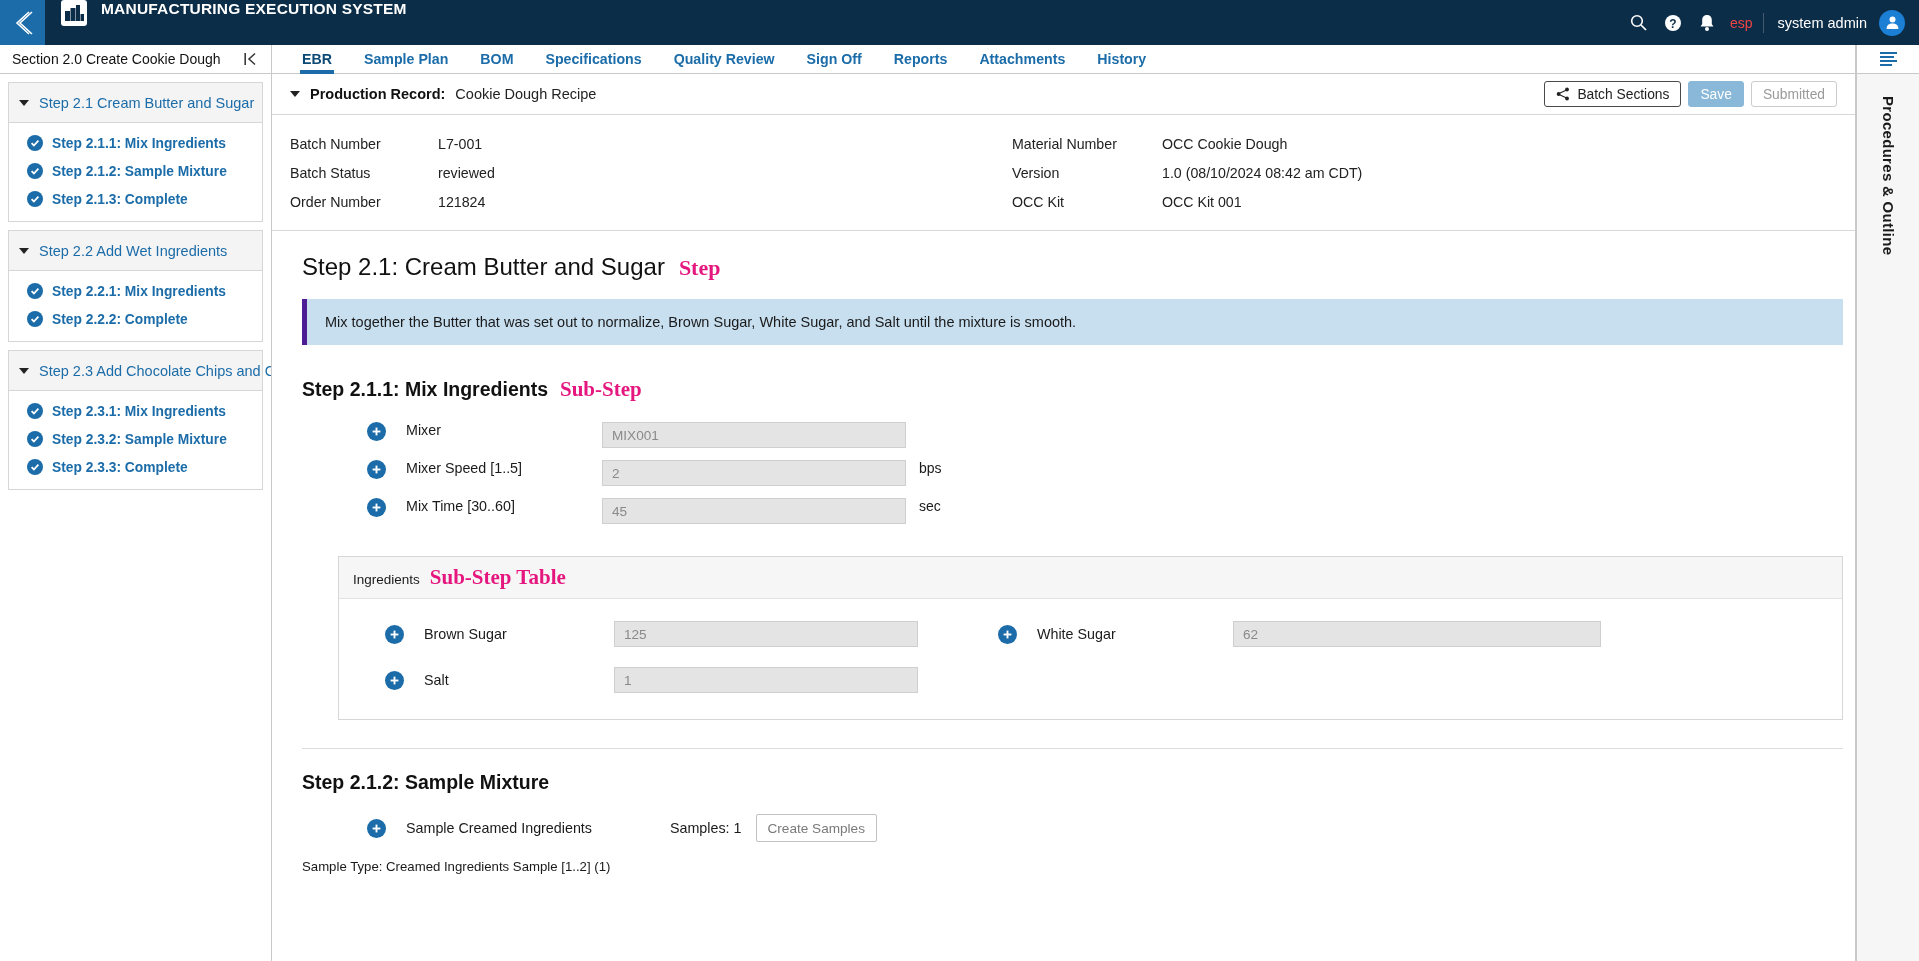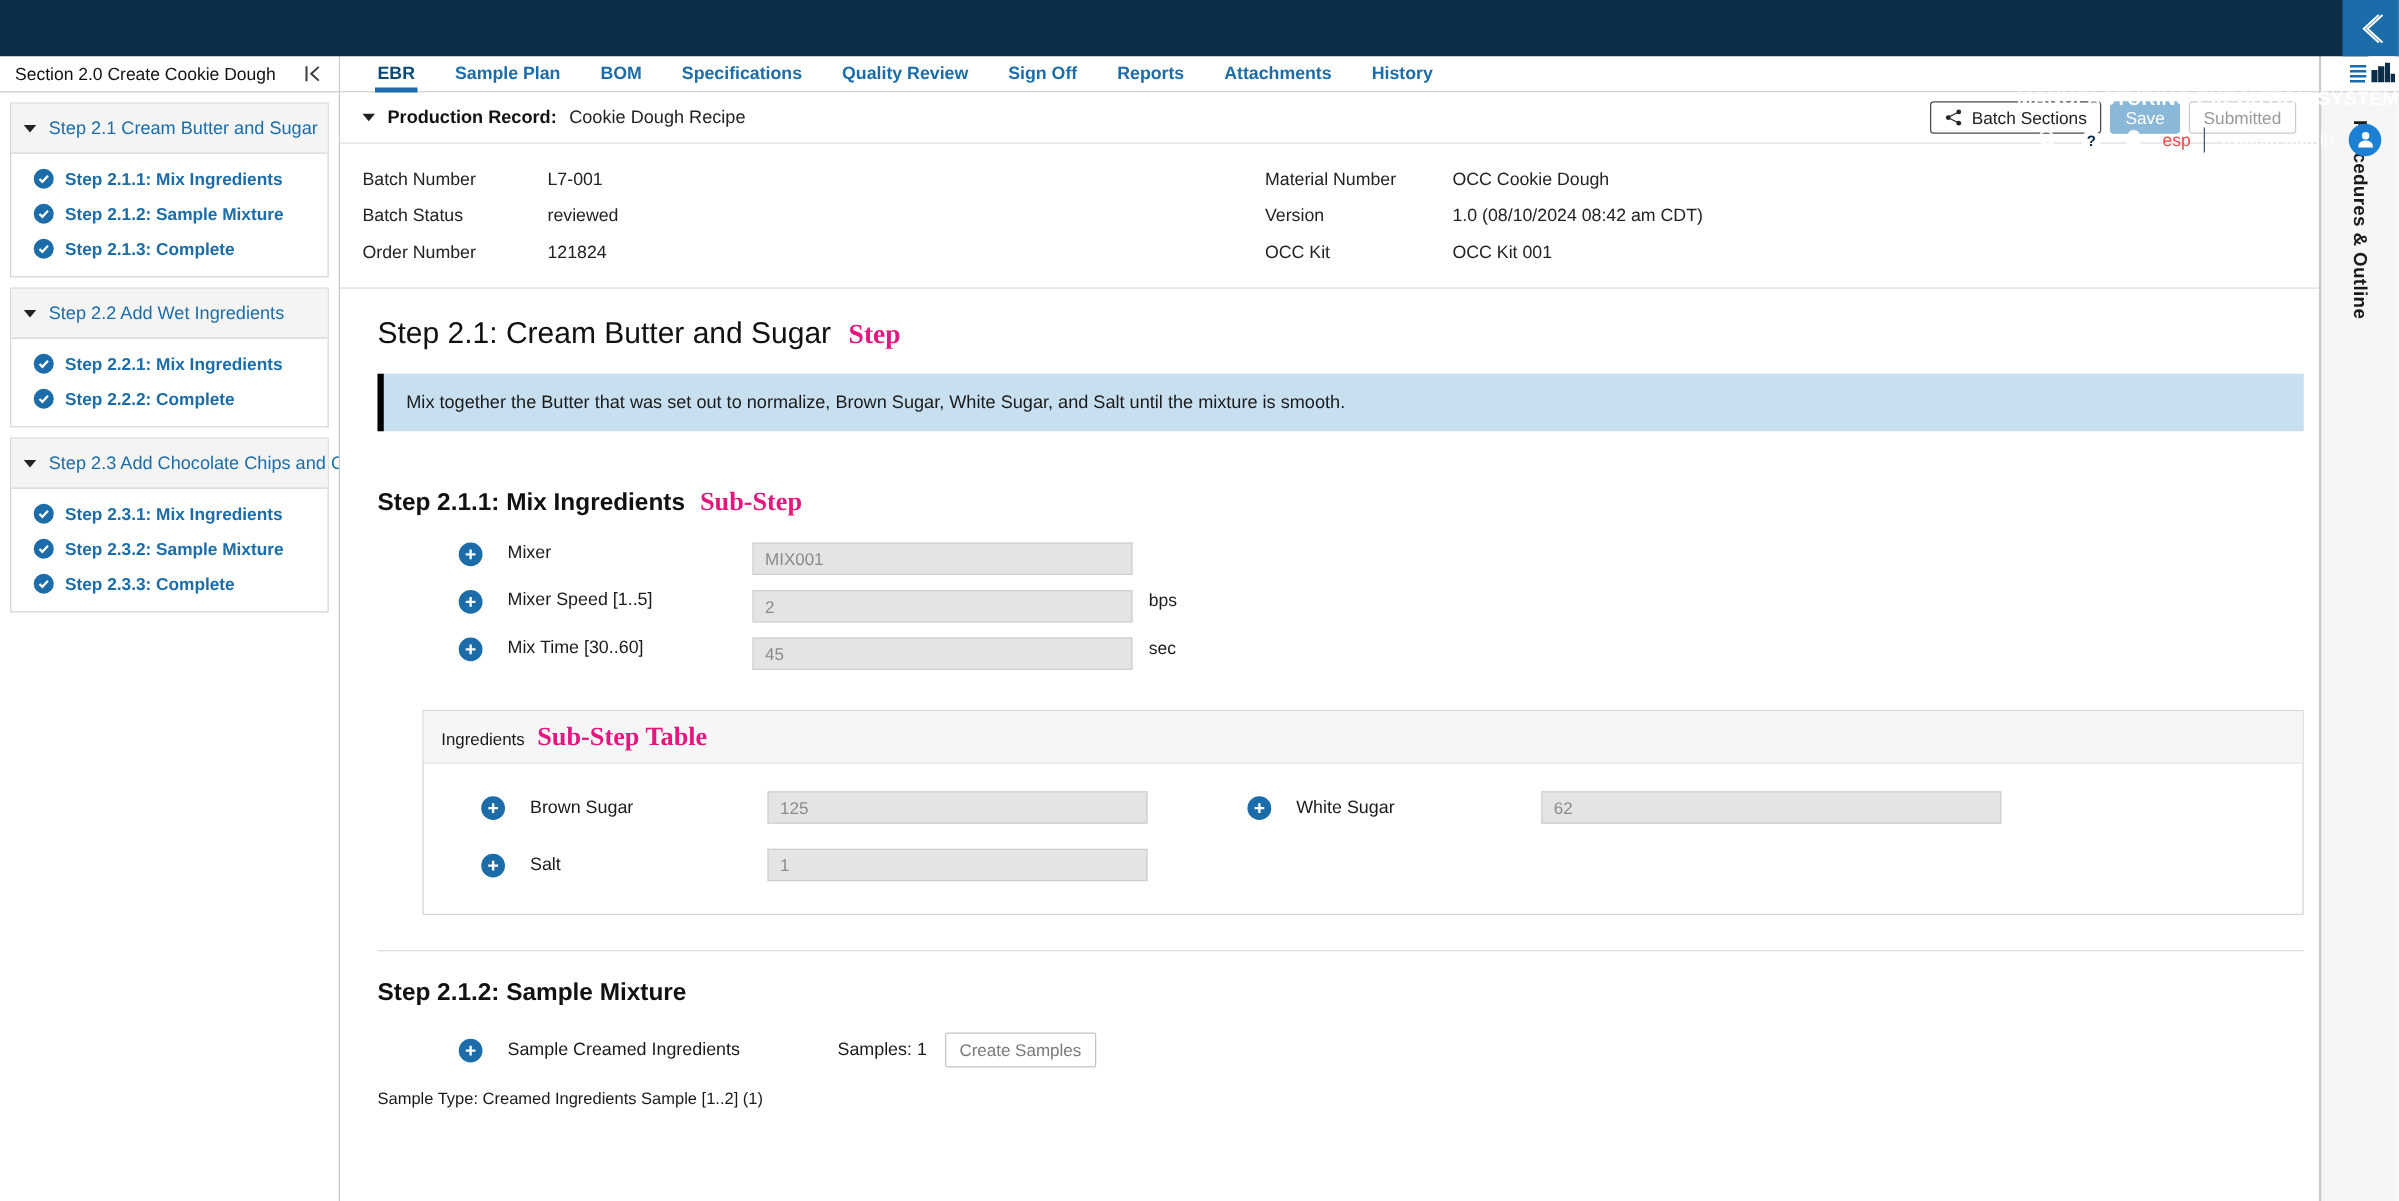--- a/index.html
+++ b/index.html
@@ -15,24 +15,23 @@
     position: relative;
     width: 1919px; height: 961px;
     display: flex; flex-direction: column;
     background: #ffffff;
   }
 
   
   .topbar {
     height: 45px; min-height: 45px;
     background: #0c2d48;
-    display: flex; align-items: flex-end;
+    display: flex; align-items: flex-start;
     color: #ffffff;
     position: relative;
-    flex-direction: column;
   }
   .back-chevron {
     width: 45px; height: 45px;
     background: #1b6ca8;
     display: flex; align-items: center; justify-content: center;
     flex: 0 0 45px;
     cursor: pointer;
   }
   .back-chevron svg { display:block; }
   .brand-logo {
@@ -238,24 +237,24 @@
     margin: 0 0 18px 0;
     display: flex; align-items: baseline;
   }
   .tag-pink {
     color: #e5177f; font-weight: bold;
     margin-left: 14px; font-size: 22px; font-family: Liberation Serif, serif;
   }
 
   .callout {
     background: #c8dff0;
-    border-left: 5px solid #000000;
+    border-left: 5px solid #4c1d95;
     padding: 15px 18px;
     font-size: 14.5px; color: #1a1a1a;
-    margin-bottom: 44px;
+    margin-bottom: 32px;
   }
 
   .substep-title {
     font-size: 19.5px; color: #111;
     margin: 0 0 20px 0;
     display: flex; align-items: baseline;
   }
   .substep-title .tag-pink { font-size: 21px; margin-left: 12px; }
 
   .field-row {

